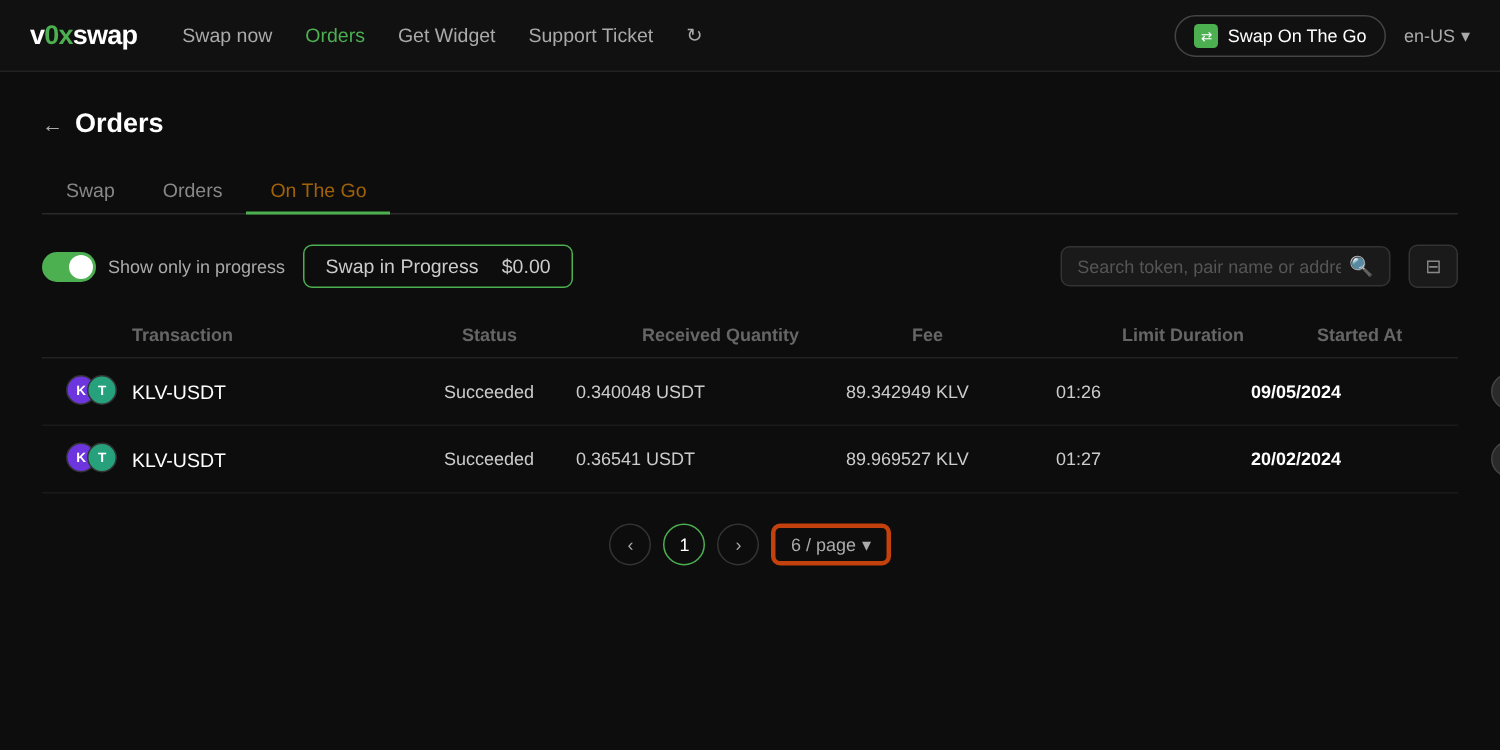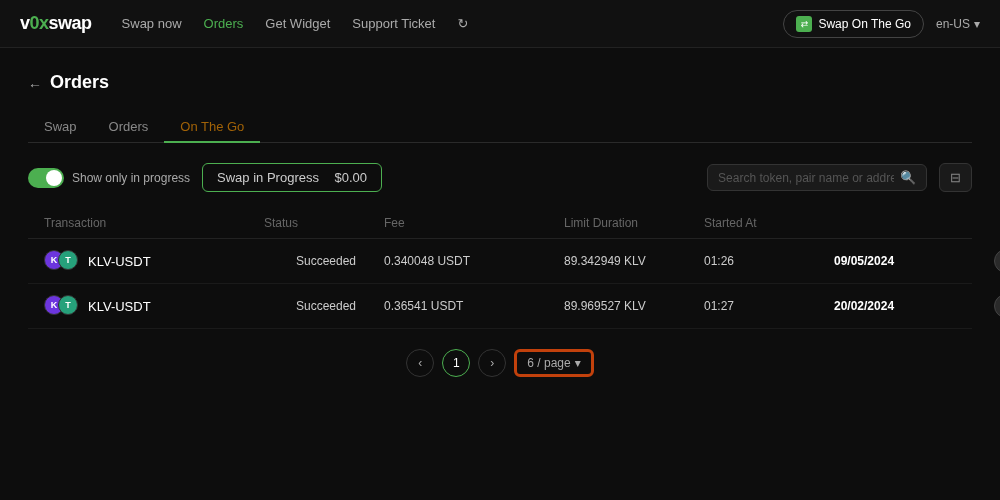--- a/index.html
+++ b/index.html
@@ -210,21 +210,22 @@
     
     .table-header {
       display: grid;
       grid-template-columns: 220px 120px 180px 140px 130px 160px 80px;
       padding: 8px 16px;
       border-bottom: 1px solid #222;
     }
     .table-header-cell {
       color: #666;
       font-size: 12px;
-      font-weight: 400;
+      font-weight: 700;
+      margin-left: 44px;
     }
     .table-row {
       display: grid;
       grid-template-columns: 220px 120px 180px 140px 130px 160px 80px;
       padding: 10px 16px;
       align-items: center;
       border-bottom: 1px solid #1a1a1a;
     }
     .token-cell {
       display: flex;
@@ -355,20 +356,21 @@
       <span class="search-icon">🔍</span>
     </div>
     <div class="filter-btn">
       <span>⊟</span>
     </div>
   </div>
 
   <div class="table-header">
     <div class="table-header-cell">Transaction</div>
     <div class="table-header-cell">Status</div>
+    <div class="table-header-cell">Received Quantity</div>
     <div class="table-header-cell">Fee</div>
     <div class="table-header-cell">Limit Duration</div>
     <div class="table-header-cell">Started At</div>
     <div class="table-header-cell"></div>
   </div>
 
   <div id="table-body">
       <div class="table-row">
       <div class="token-cell">
         <div class="token-icons">

